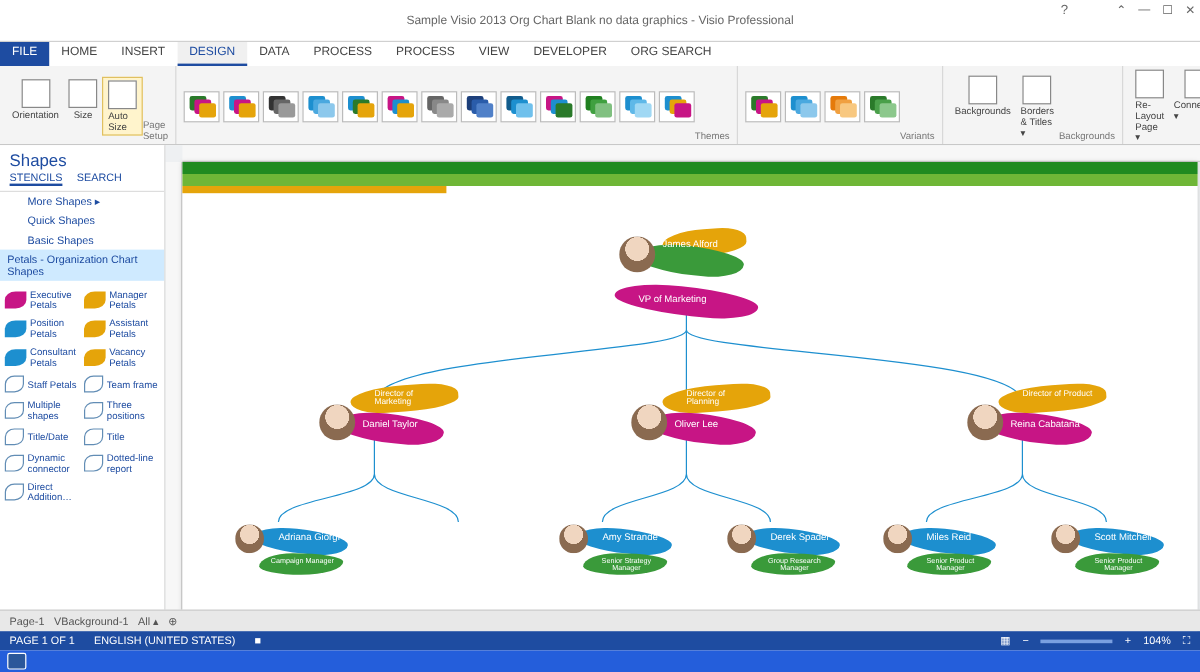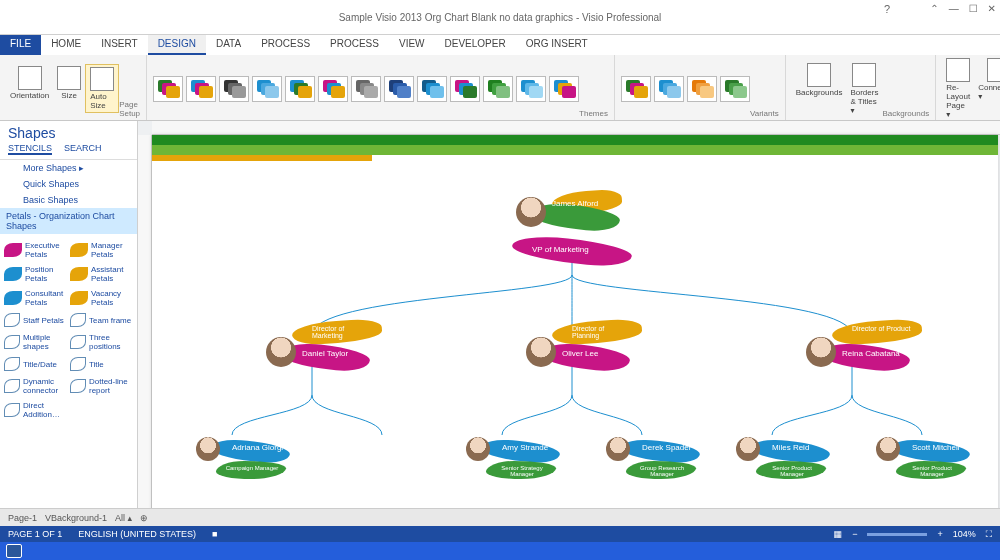--- a/index.html
+++ b/index.html
@@ -81,21 +81,21 @@
 <div class="menubar">
   <div class="tab file">FILE</div>
   <div class="tab">HOME</div>
   <div class="tab">INSERT</div>
   <div class="tab active">DESIGN</div>
   <div class="tab">DATA</div>
   <div class="tab">PROCESS</div>
   <div class="tab">PROCESS</div>
   <div class="tab">VIEW</div>
   <div class="tab">DEVELOPER</div>
-  <div class="tab">ORG INSERT</div>
+  <div class="tab">ORG SEARCH</div>
 </div>
 
 <div class="ribbon">
   <div class="ribbon-group">
     <div style="display:flex;">
       <div class="ribbon-btn">
           <span class="ribbon-ico" style="background:#fff;border:1px solid #888;"></span>
           <span>Orientation</span>
         </div>
       <div class="ribbon-btn">

